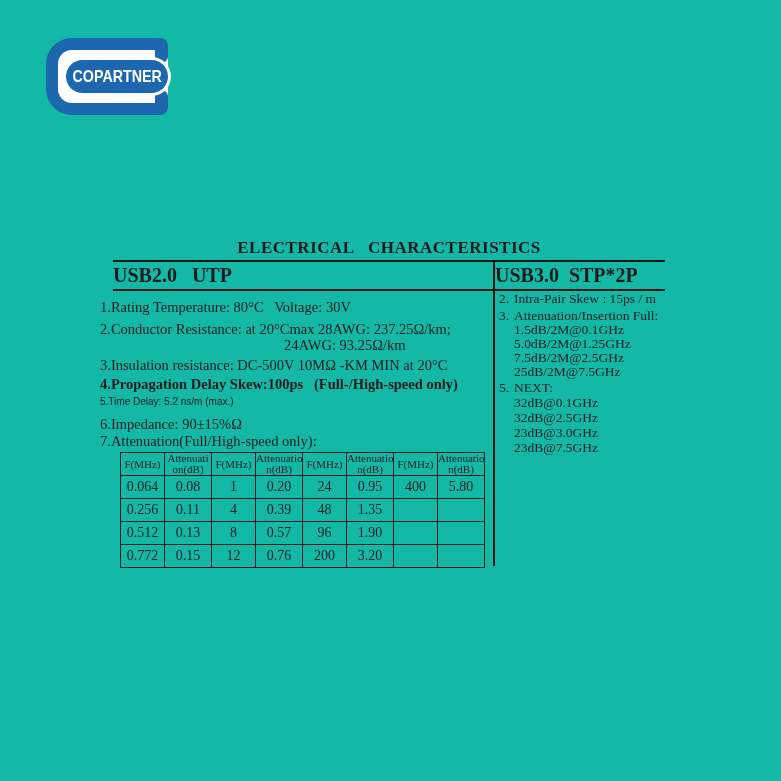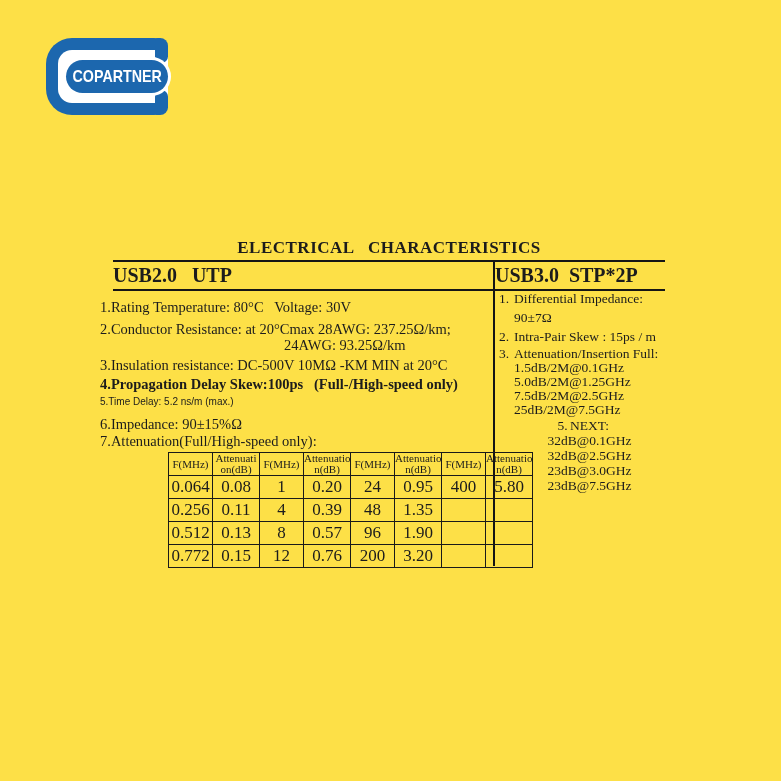--- a/index.html
+++ b/index.html
@@ -1,17 +1,17 @@
 <!DOCTYPE html>
 <html><head>
 <meta charset="utf-8">
 <style>
   html,body { margin:0; padding:0; background:#fff; }
   .sheet {
-    position:relative; width:781px; height:781px; background:#fde047;
+    position:relative; width:781px; height:781px; background:#14b8a6;
     font-family:"Liberation Serif", serif; color:#1c1c1c; overflow:hidden;
   }
 
   
   .logo { position:absolute; left:46px; top:38px; width:122px; height:77px; }
   .logo-c { position:absolute; left:0; top:0; right:0; bottom:0;
     border-radius:26px 14px 14px 26px; }
   .logo-inner { position:absolute; left:12px; top:12px; right:0; bottom:12px;
     background:#fff; border-radius:14px 8px 8px 14px; }
   .logo-tip { position:absolute; right:0; width:13px; height:25px; }
@@ -47,42 +47,42 @@
   .it.i2 { margin-top:6px; }
   .it.i2b { padding-left:184px; }
   .it.i3 { margin-top:4px; }
   .it.i4 { margin-top:3px;font-weight:bold; }
   .it.i5 { margin-top:2px; font-family:"Liberation Sans", sans-serif; font-size:10px; }
   .it.i6 { margin-top:6px; }
   .it.i7 { margin-top:1px; }
 
   
   .atten-table { position:absolute; left:120px; top:452px; border-collapse:collapse;
-    table-layout:fixed; width:317px;margin-left:48px; }
+    table-layout:fixed; width:317px; }
   .atten-table th, .atten-table td { border:1.5px solid #1a1a1a; padding:0;
     text-align:center; vertical-align:middle; }
   .atten-table th { height:21px; font-size:11px; line-height:11px; font-weight:normal;
     white-space:pre-line; }
-  .atten-table td { height:22px; font-size:17px; }
+  .atten-table td { height:22px; font-size:14px; }
   .col-f { width:44px; } .col-a { width:47px; }
 
   
   .right-col { position:absolute; left:499px; top:291px; width:166px;
     font-size:13.5px; line-height:15px; }
   .r-item { margin:0; }
   .r-line { white-space:pre; }
   .r-line.sub { padding-left:15px; }
   .r-num { display:inline-block; min-width:15px; }
   .r-item.ri1 .r-line.sub { margin-top:4px; margin-bottom:4px; }
   .r-item.ri3 .r-line { line-height:14px; }
   .r-item.ri3 .r-line.first { line-height:15px; margin-top:2px; }
   .r-item.ri4 { margin-top:3px; }
   .r-item.ri4 .r-line { line-height:14px; }
   .r-item.ri4 .r-line.first { line-height:15px; }
-  .r-item.ri5 { margin-top:1px;text-align:center; }
+  .r-item.ri5 { margin-top:1px; }
 </style>
 </head>
 <body>
 
 <div class="sheet">
 
   <div class="logo">
     <div class="logo-c" style="background: rgb(28, 103, 174);"></div>
     <div class="logo-inner"></div>
     <div class="logo-tip top" style="background: rgb(28, 103, 174);"></div>
@@ -177,24 +177,20 @@
         <td>0.76</td>
         <td>200</td>
         <td>3.20</td>
         <td></td>
         <td></td>
       </tr>
     </tbody>
   </table>
 
   <div class="right-col">
-    <div class="r-item ri1">
-      <div class="r-line first"><span class="r-num">1.</span><span>Differential Impedance:</span></div>
-      <div class="r-line sub">90±7Ω</div>
-    </div>
     <div class="r-item ri2">
       <div class="r-line first"><span class="r-num">2.</span><span>Intra-Pair Skew : 15ps / m</span></div>
     </div>
     <div class="r-item ri3">
       <div class="r-line first"><span class="r-num">3.</span><span>Attenuation/Insertion Full:</span></div>
       <div class="r-line sub">1.5dB/2M@0.1GHz</div>
       <div class="r-line sub">5.0dB/2M@1.25GHz</div>
       <div class="r-line sub">7.5dB/2M@2.5GHz</div>
       <div class="r-line sub">25dB/2M@7.5GHz</div>
     </div>

